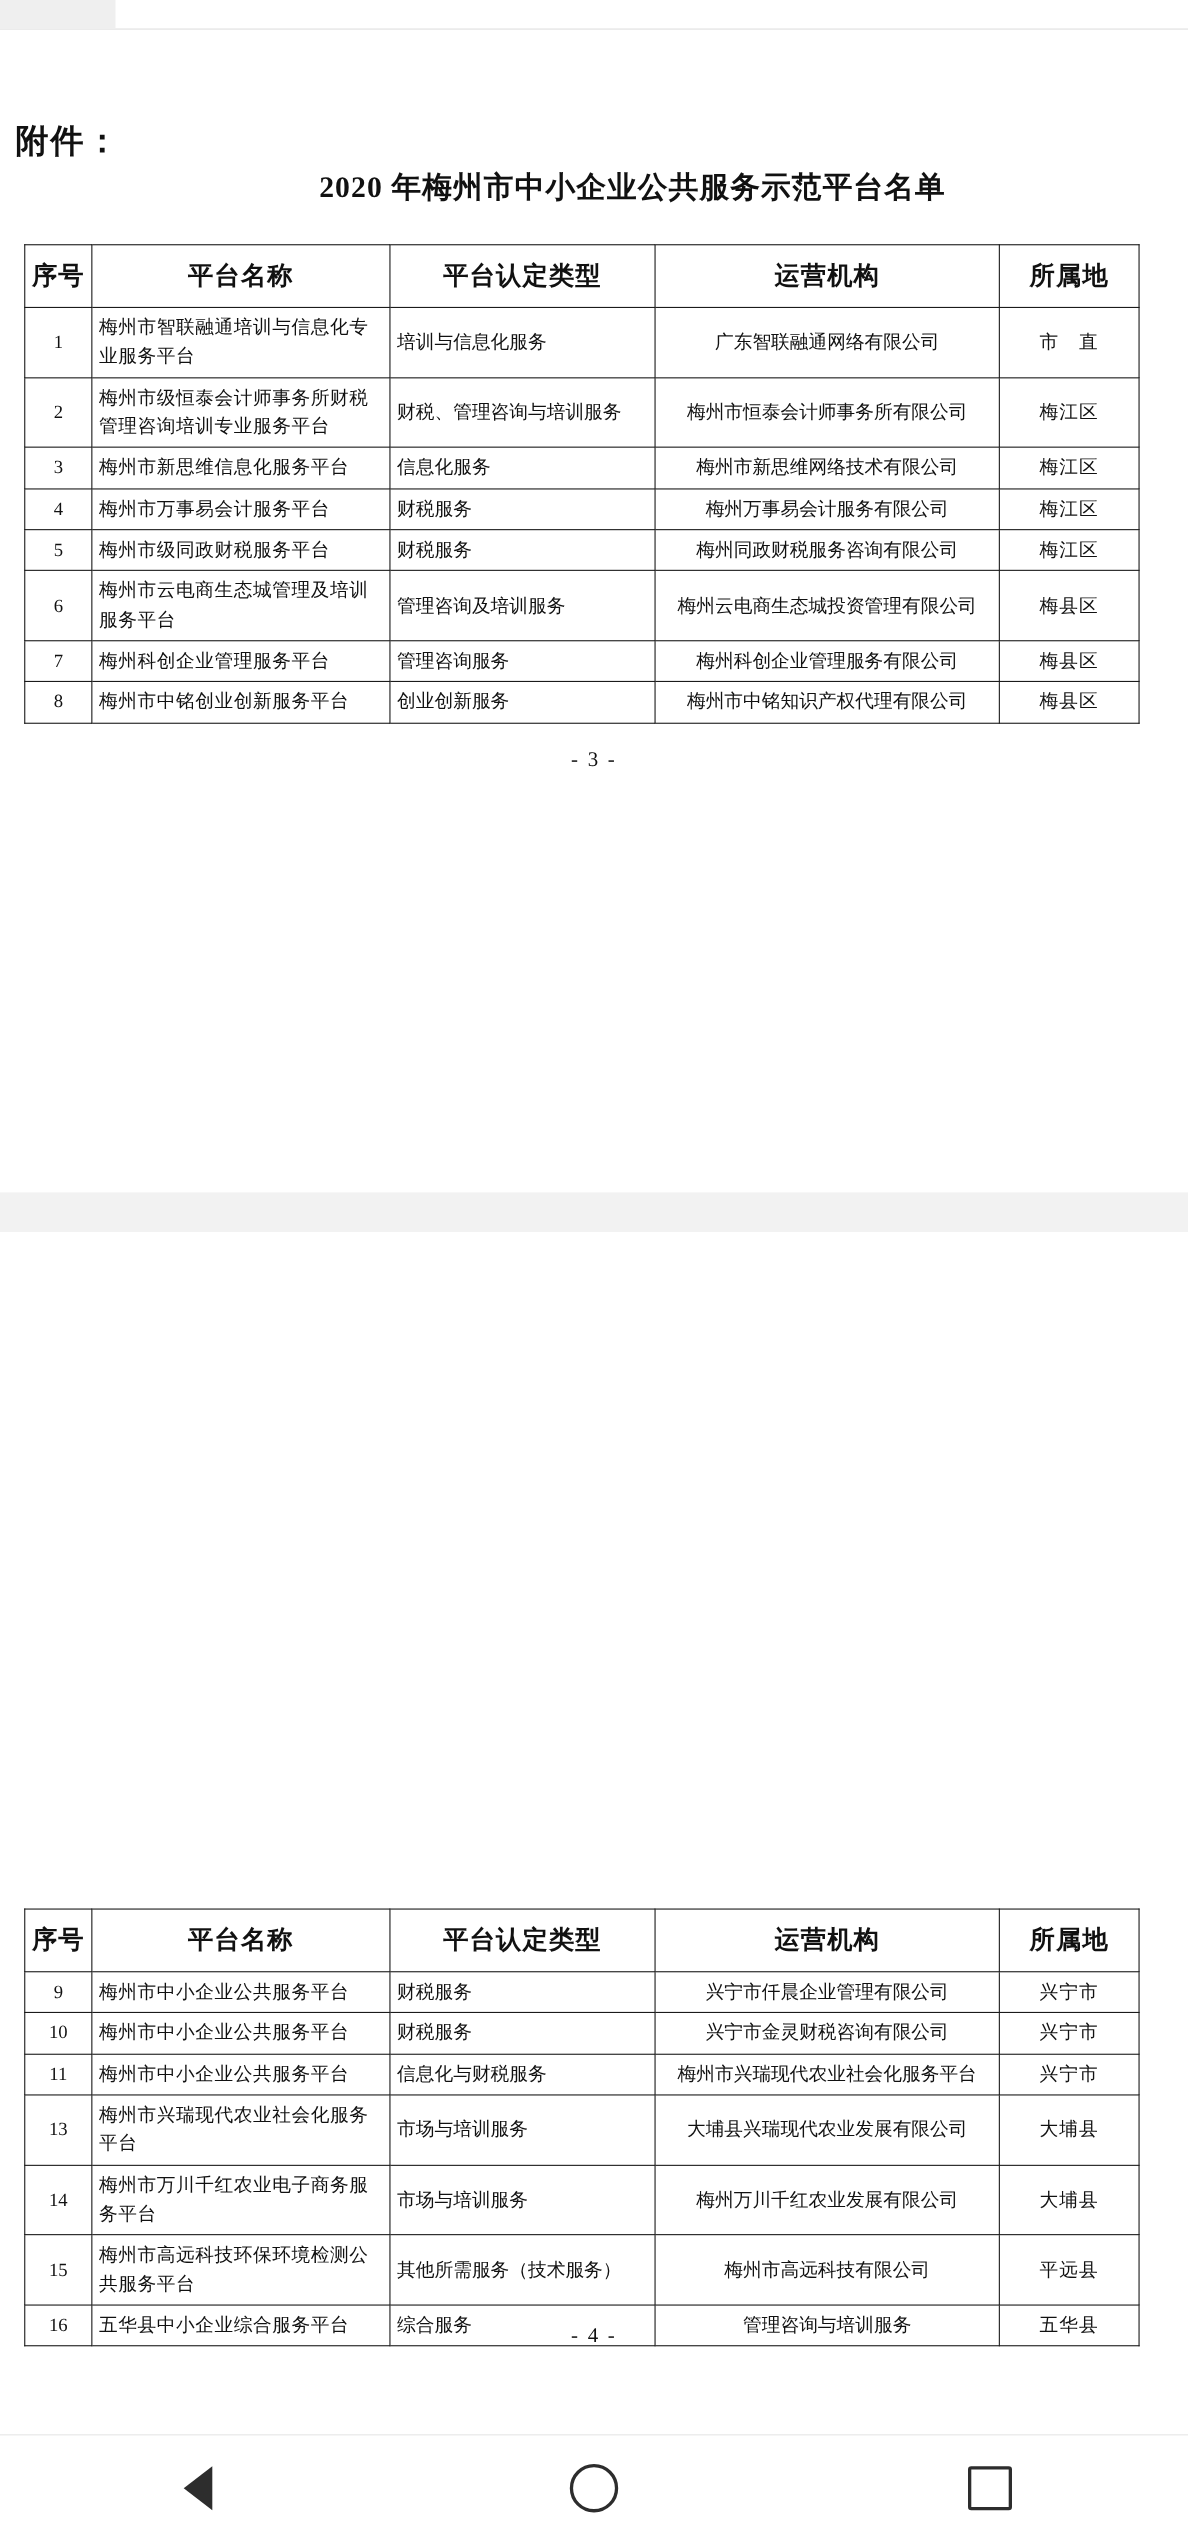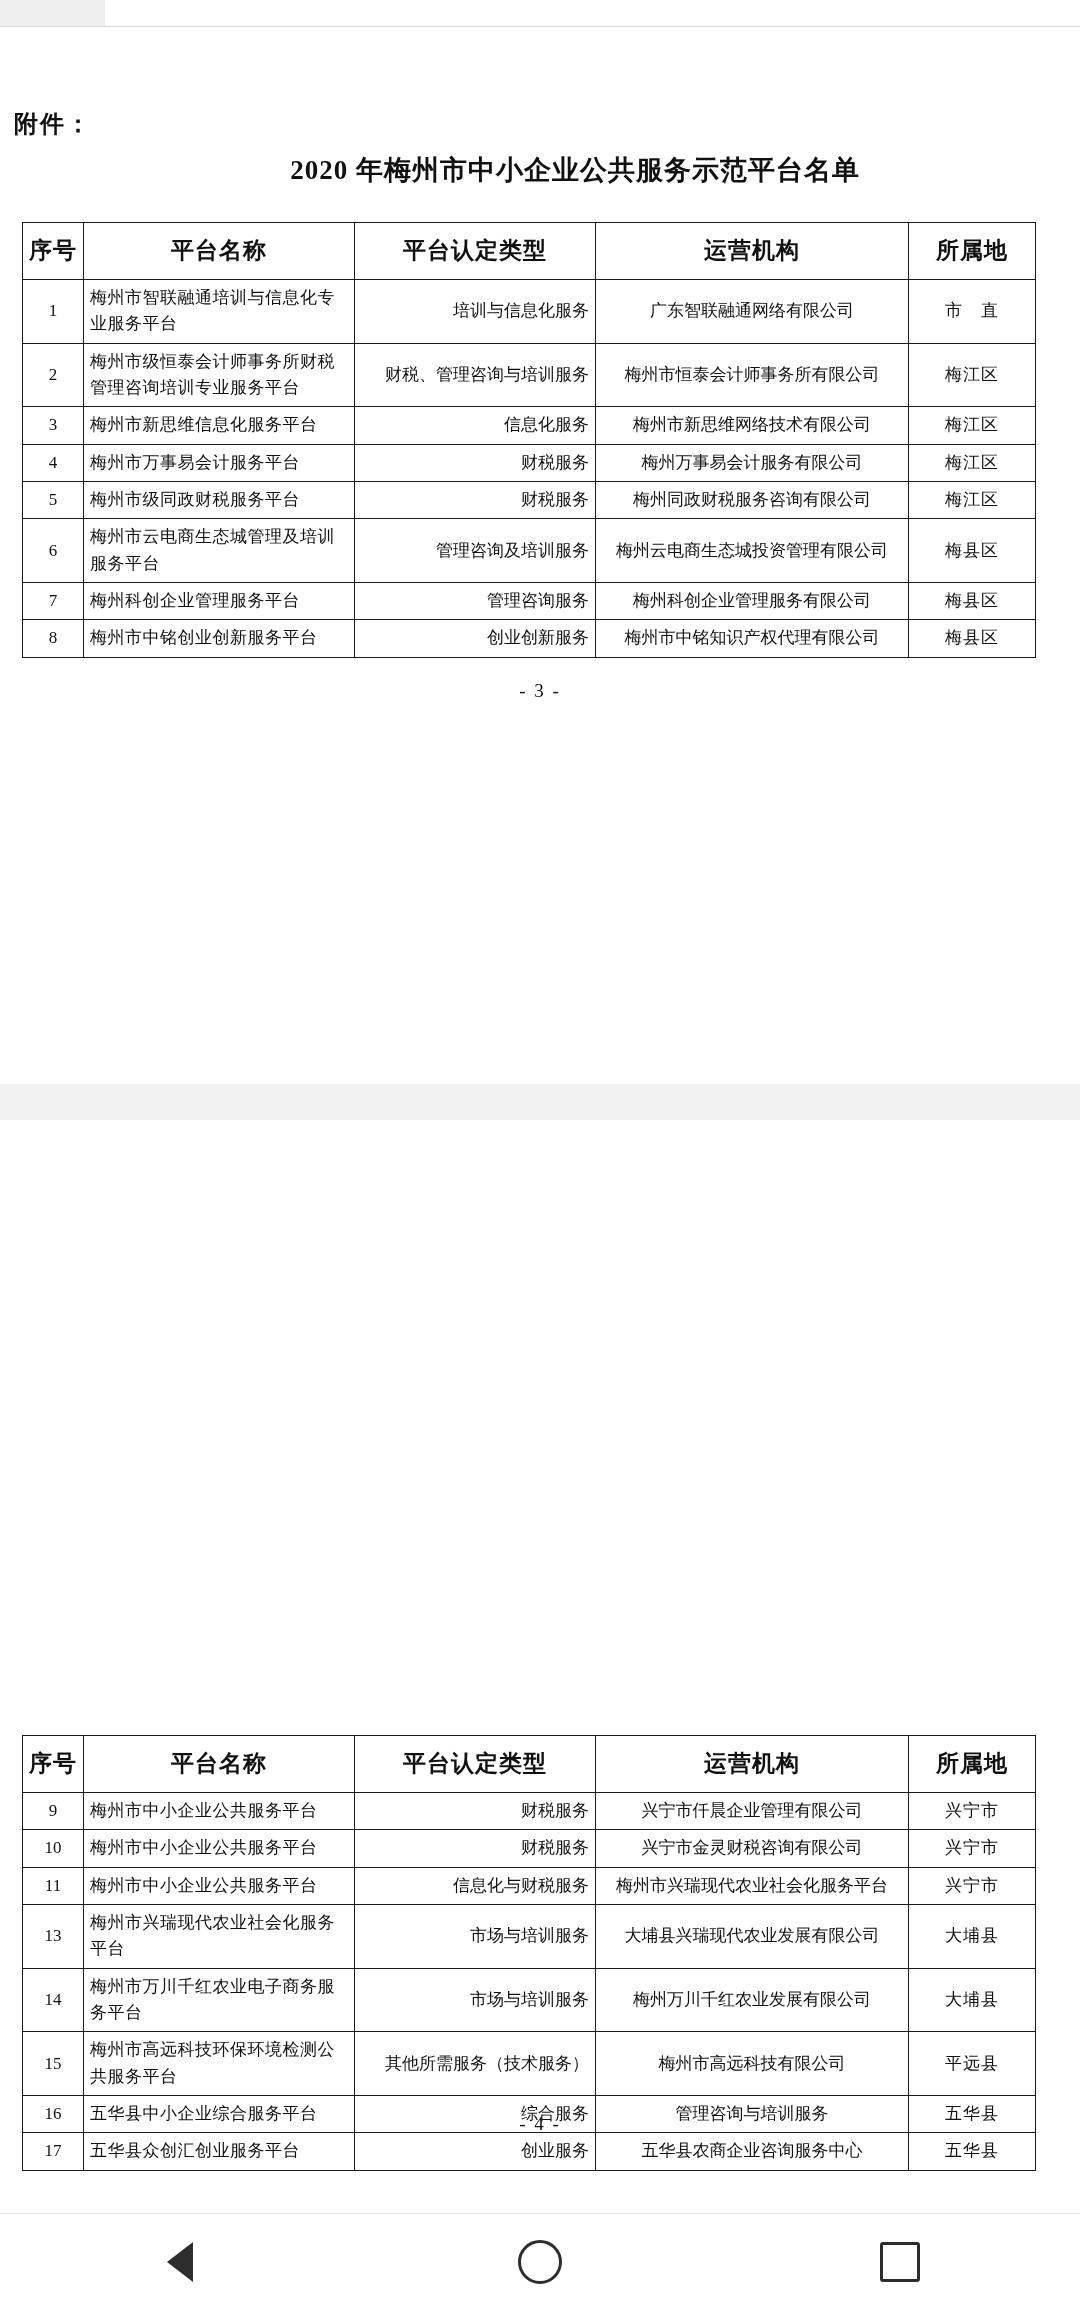--- a/index.html
+++ b/index.html
@@ -52,21 +52,21 @@
     width: 1080px;
     height: 36px;
     background: #f2f2f2;
   }
   .sheet-2 { top: 1120px; height: 1330px; }
 
   .attach-label {
     position: absolute;
     left: 14px;
     top: 108px;
-    font-size: 24px;
+    font-size: 30px;
     font-weight: bold;
     letter-spacing: 2px;
     font-family: "Liberation Serif", "DejaVu Serif", serif;
   }
   .doc-title {
     position: absolute;
     left: 0;
     top: 152px;
     width: 1080px;
     text-align: center;
@@ -94,21 +94,21 @@
   }
   table.listing thead td {
     text-align: center;
     font-weight: bold;
     font-size: 23px;
     letter-spacing: 1px;
     height: 46px;
   }
   td.c-idx { text-align: center; width: 48px; font-size: 18px; }
   td.c-name { width: 258px; text-align: left; padding-left: 10px; letter-spacing: 0.5px; }
-  td.c-type { width: 228px; text-align: right; }
+  td.c-type { width: 228px; text-align: left; }
   td.c-org  { width: 300px; text-align: center; }
   td.c-area { width: 114px; text-align: center; letter-spacing: 1px; }
 
   .table-1 { left: 22px; top: 222px; width: 948px; }
   .table-2 { left: 22px; top: 1735px; width: 948px; }
 
   .page-no {
     position: absolute;
     width: 1080px;
     text-align: center;
@@ -298,27 +298,20 @@
         <td class="c-name">梅州市高远科技环保环境检测公共服务平台</td>
         <td class="c-type">其他所需服务（技术服务）</td>
         <td class="c-org">梅州市高远科技有限公司</td>
         <td class="c-area">平远县</td>
       </tr>
       <tr>
         <td class="c-idx">16</td>
         <td class="c-name">五华县中小企业综合服务平台</td>
         <td class="c-type">综合服务</td>
         <td class="c-org">管理咨询与培训服务</td>
-        <td class="c-area">五华县</td>
-      </tr>
-      <tr>
-        <td class="c-idx">17</td>
-        <td class="c-name">五华县众创汇创业服务平台</td>
-        <td class="c-type">创业服务</td>
-        <td class="c-org">五华县农商企业咨询服务中心</td>
         <td class="c-area">五华县</td>
       </tr>
     </tbody>
   </table>
 
   <div class="page-no page-no-2">- 4 -</div>
 
   <div class="navbar">
     <div class="nav-btn">
       <div class="nav-back"></div>

